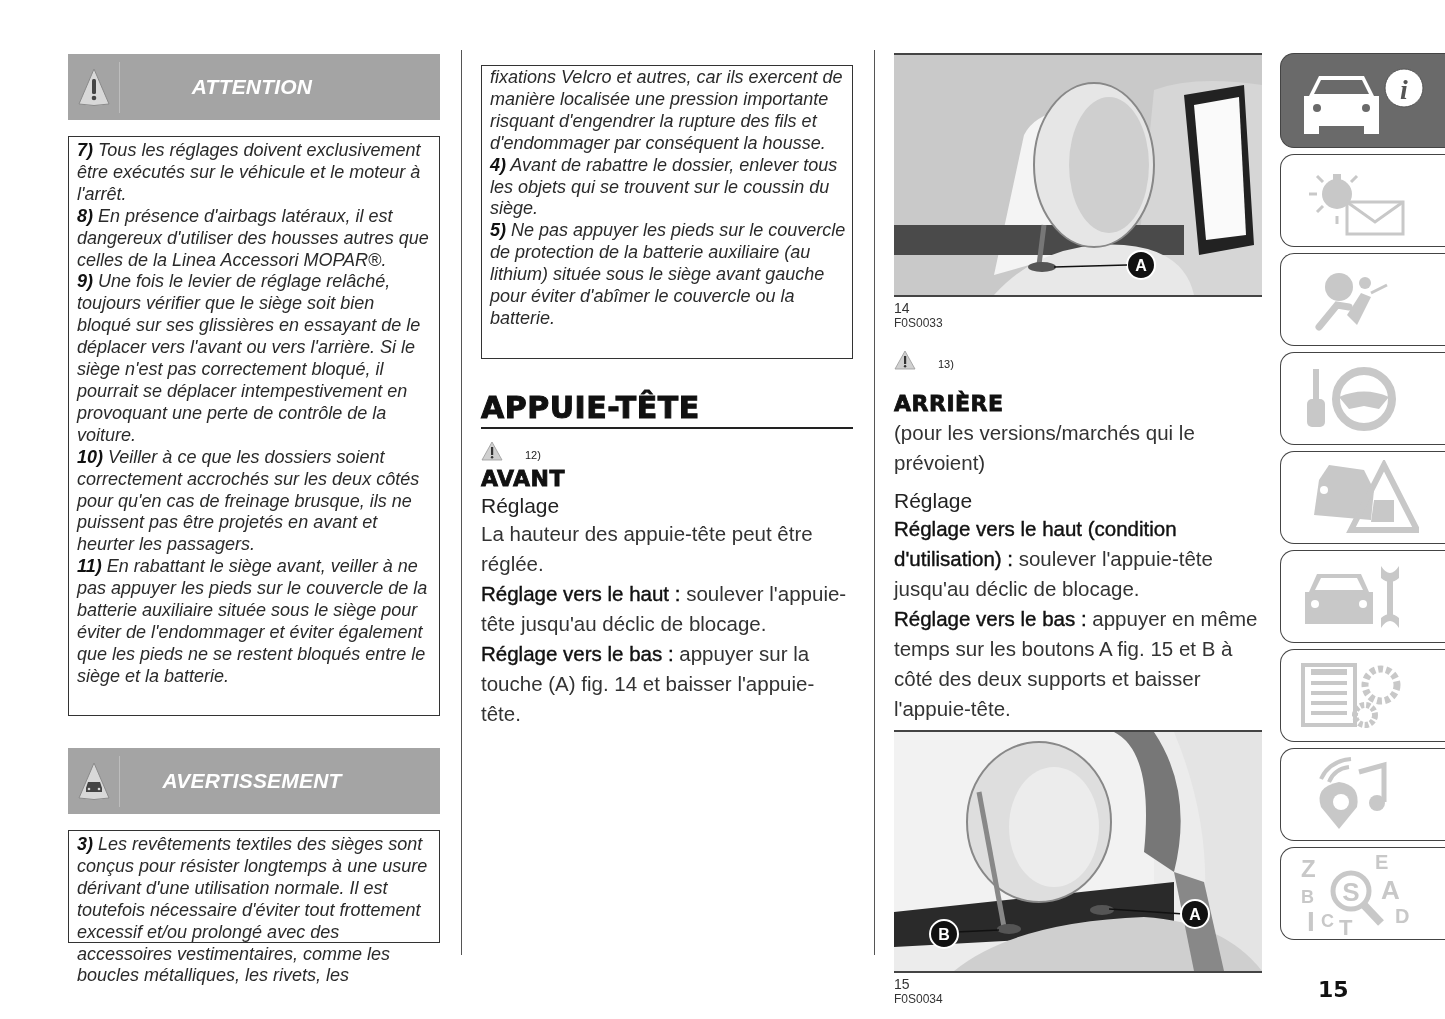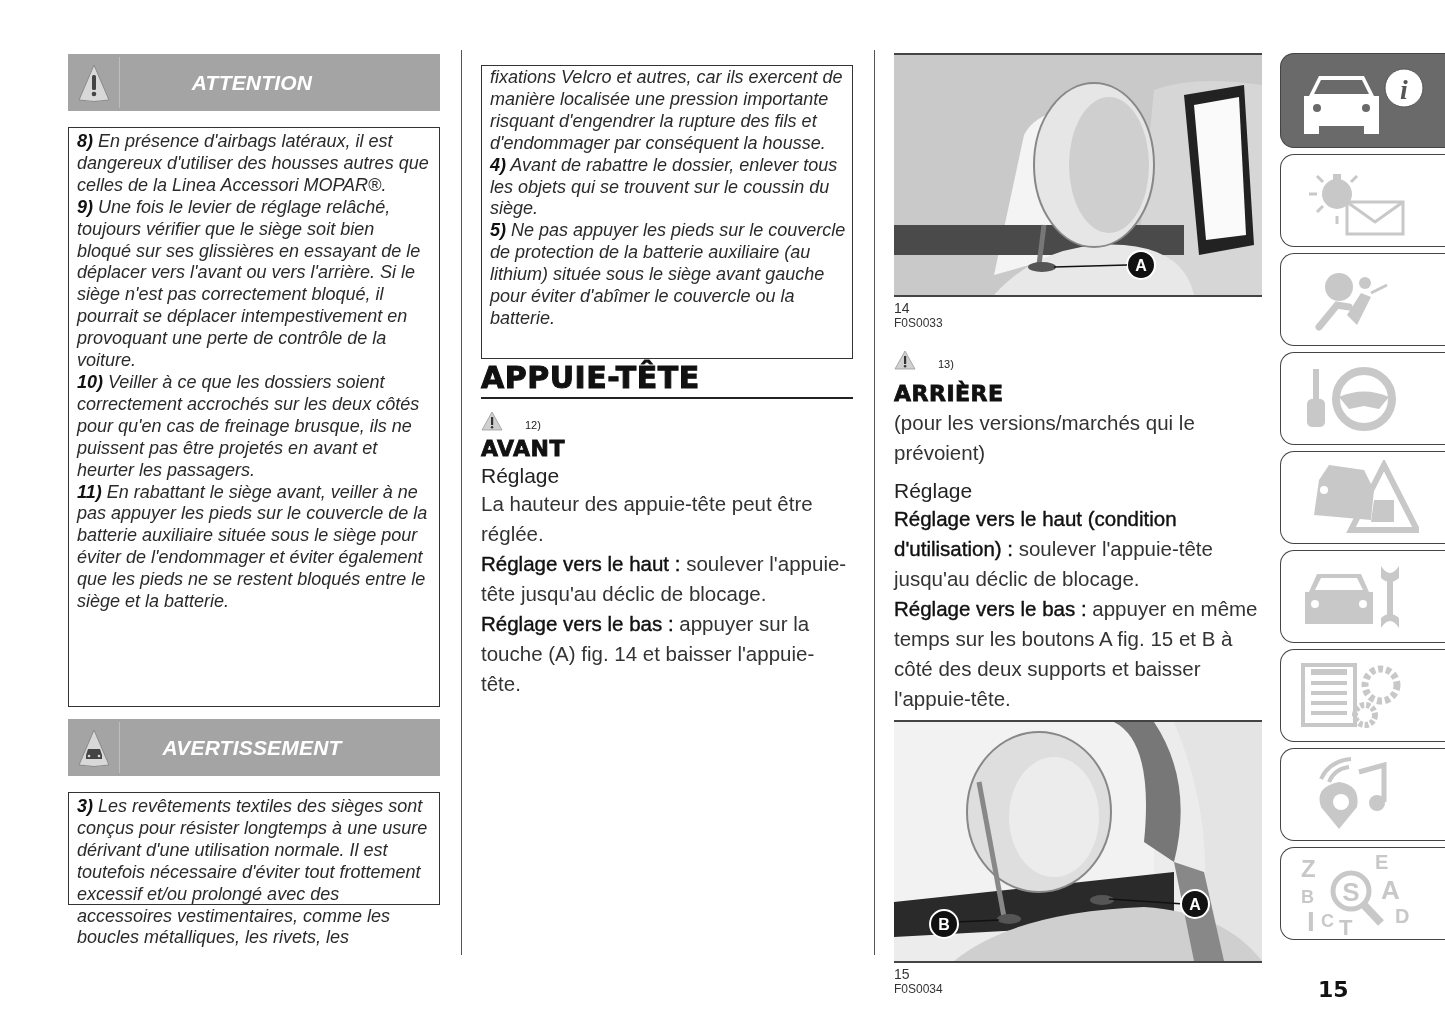--- a/index.html
+++ b/index.html
@@ -1,35 +1,35 @@
 <!DOCTYPE html>
 <html><head>
 <meta charset="utf-8">
 <style>
   * { box-sizing: border-box; margin: 0; padding: 0; }
   html, body { width: 1445px; height: 1019px; background: #ffffff; overflow: hidden; }
   body { position: relative; font-family: "Liberation Sans", sans-serif; color: #222; }
 
   
   .col1 { position: absolute; left: 68px; top: 54px; width: 372px; }
-  .banner { height: 57px; background: #a4a4a4; position: relative; display: flex; align-items: center; }
+  .banner { height: 66px; background: #a4a4a4; position: relative; display: flex; align-items: center; }
   .banner .icon-cell { width: 52px; height: 51px; border-right: 1px solid #bdbdbd; display: flex; align-items: center; justify-content: center; }
   .banner .title { flex: 1; text-align: center; color: #fff; font-style: italic; font-weight: bold; font-size: 21px; letter-spacing: 0.2px; padding-right: 56px; }
   .notebox { border: 1.5px solid #333; padding: 3px 6px 3px 8px; font-style: italic; font-size: 18px; line-height: 21.9px; color: #2a2a2a; }
   .notebox b { font-style: italic; font-weight: bold; color: #111; }
   .box1 { margin-top: 16px; height: 580px; }
-  .banner2 { margin-top: 12px; }
+  .banner2 { margin-top: 32px; }
   .box2 { margin-top: 16px; height: 113px; }
 
   .divider { position: absolute; top: 50px; width: 1px; background: #555; }
 
   
   .col2 { position: absolute; left: 481px; top: 65px; width: 372px; }
   .box3 { height: 294px; padding-top: 1px; }
-  .h1 { font-family: "DejaVu Sans", sans-serif; font-weight: 900; font-size: 30px; letter-spacing: 0.5px; color: #111; padding-bottom: 0px; border-bottom: 2.5px solid #222; line-height: 38px; -webkit-text-stroke: 1px #111; }
+  .h1 { margin-top: 30px; font-family: "DejaVu Sans", sans-serif; font-weight: 900; font-size: 30px; letter-spacing: 0.5px; color: #111; padding-bottom: 0px; border-bottom: 2.5px solid #222; line-height: 38px; -webkit-text-stroke: 1px #111; }
   .warnref { display: flex; align-items: flex-end; gap: 22px; font-size: 11px; color: #222; margin-top: 10px; height: 22px; }
   .h2 { font-family: "DejaVu Sans", sans-serif; font-weight: 900; font-size: 22px; color: #111; -webkit-text-stroke: 0.8px #111; line-height: 28px; margin-top: 4px; letter-spacing: 0.5px; }
   .h3 { font-size: 21px; color: #222; line-height: 26px; }
   .body { font-size: 20.5px; line-height: 30px; color: #333; }
   .body b { font-weight: normal; color: #111; -webkit-text-stroke: 0.4px #111; }
 
   
   .col3 { position: absolute; left: 894px; top: 53px; width: 368px; }
   .figure { position: relative; border-top: 2px solid #444; border-bottom: 2px solid #444; overflow: hidden; background: #d8d8d8; }
   .fig14 { height: 244px; }
@@ -51,20 +51,21 @@
     <div class="icon-cell">
       <svg width="34" height="40" viewBox="0 0 34 40">
           <path d="M17 2 L32 37 Q17 40 2 37 Z" fill="#d8d8d8" stroke="#8a8a8a" stroke-width="1"></path>
           <rect x="15" y="12" width="4" height="15" rx="1.5" fill="#444"></rect>
           <circle cx="17" cy="31" r="2.3" fill="#444"></circle>
         </svg>
     </div>
     <div class="title">ATTENTION</div>
   </div>
   <div class="notebox box1">
+    <div><b>7)</b><span> Tous les réglages doivent exclusivement être exécutés sur le véhicule et le moteur à l'arrêt.</span></div>
     <div><b>8)</b><span> En présence d'airbags latéraux, il est dangereux d'utiliser des housses autres que celles de la Linea Accessori MOPAR®.</span></div>
     <div><b>9)</b><span> Une fois le levier de réglage relâché, toujours vérifier que le siège soit bien bloqué sur ses glissières en essayant de le déplacer vers l'avant ou vers l'arrière. Si le siège n'est pas correctement bloqué, il pourrait se déplacer intempestivement en provoquant une perte de contrôle de la voiture.</span></div>
     <div><b>10)</b><span> Veiller à ce que les dossiers soient correctement accrochés sur les deux côtés pour qu'en cas de freinage brusque, ils ne puissent pas être projetés en avant et heurter les passagers.</span></div>
     <div><b>11)</b><span> En rabattant le siège avant, veiller à ne pas appuyer les pieds sur le couvercle de la batterie auxiliaire située sous le siège pour éviter de l'endommager et éviter également que les pieds ne se restent bloqués entre le siège et la batterie.</span></div>
   </div>
 
   <div class="banner banner2">
     <div class="icon-cell">
       <svg width="34" height="40" viewBox="0 0 34 40">
           <path d="M17 2 L32 37 Q17 40 2 37 Z" fill="#d8d8d8" stroke="#8a8a8a" stroke-width="1"></path>
@@ -131,21 +132,21 @@
   </div>
 
   <div class="warnref" style="margin-top:18px;">
     <svg width="22" height="20" viewBox="0 0 22 20">
         <path d="M11 1 L21 19 L1 19 Z" fill="#d0d0d0" stroke="#999" stroke-width="0.8"></path>
         <rect x="10" y="6" width="2.2" height="8" fill="#333"></rect>
         <circle cx="11.1" cy="16.3" r="1.2" fill="#333"></circle>
       </svg>
     <span>13)</span>
   </div>
-  <div class="h2" style="margin-top:10px;">ARRIÈRE</div>
+  <div class="h2" style="margin-top:20px;">ARRIÈRE</div>
   <div class="body">(pour les versions/marchés qui le prévoient)</div>
   <div class="h3" style="margin-top:10px;">Réglage</div>
   <div class="body"><b>Réglage vers le haut (condition d'utilisation) :</b><span> soulever l'appuie-tête jusqu'au déclic de blocage.</span></div>
   <div class="body"><b>Réglage vers le bas :</b><span> appuyer en même temps sur les boutons A fig. 15 et B à côté des deux supports et baisser l'appuie-tête.</span></div>
 
   <div class="figure fig15" style="margin-top:6px;">
     <svg width="368" height="239" viewBox="0 0 368 239">
       <rect width="368" height="239" fill="#ececec"></rect>
       <path d="M0 0 L260 0 L260 160 L0 190 Z" fill="#f2f2f2"></path>
       <path d="M220 0 Q260 20 250 120 L280 140 Q300 60 260 0 Z" fill="#777"></path>

